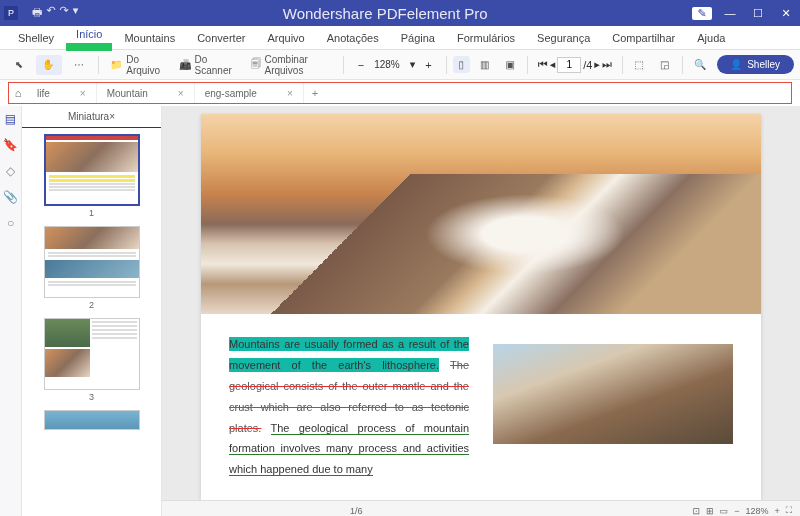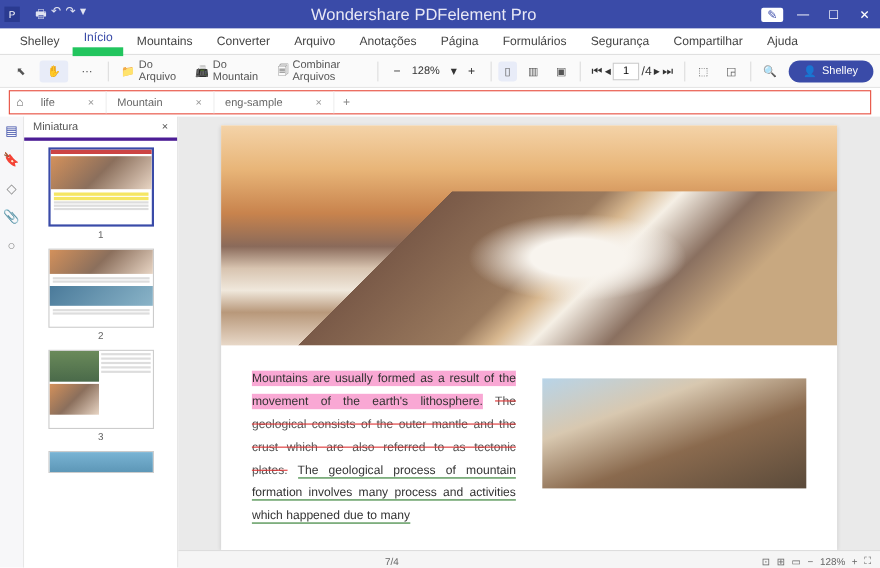--- a/index.html
+++ b/index.html
@@ -27,39 +27,39 @@
 .user-btn{margin-left:auto;background:#3a4ba8;color:#fff;padding:4px 14px;border-radius:12px;font-size:10px;display:flex;align-items:center;gap:4px;cursor:pointer}
 .tabbar{height:22px;border:1px solid #e74c3c;margin:2px 8px;display:flex;align-items:center;background:#fff}
 .home-ico{width:18px;text-align:center;color:#666;cursor:pointer}
 .dtab{display:flex;align-items:center;padding:0 10px;height:100%;font-size:10px;color:#666;border-right:1px solid #eee;gap:30px}
 .dtab .x{color:#999;cursor:pointer;font-size:10px}
 .addtab{padding:0 8px;color:#888;cursor:pointer}
 .main{display:flex;height:414px}
 .sidebar{width:22px;background:#f7f7f9;border-right:1px solid #e5e5e5;display:flex;flex-direction:column;align-items:center;padding-top:6px;gap:12px}
 .sidebar span{color:#888;cursor:pointer;font-size:12px}
 .thumbpanel{width:140px;border-right:1px solid #e5e5e5;background:#fff;display:flex;flex-direction:column}
-.thumb-head{height:22px;display:flex;align-items:center;justify-content:space-between;padding:0 8px;font-size:10px;color:#555;border-bottom:3px solid #4c1d95}
+.thumb-head{height:22px;display:flex;align-items:center;justify-content:center;padding:0 8px;font-size:10px;color:#555;border-bottom:1px solid #4c1d95}
 .thumbs{flex:1;overflow-y:auto;padding:6px;display:flex;flex-direction:column;gap:8px;align-items:center}
 .thumb{width:100px;display:flex;flex-direction:column;align-items:center;gap:2px}
 .thumb-page{width:96px;height:72px;border:1px solid #ccc;background:#fff;position:relative;overflow:hidden}
 .thumb.sel .thumb-page{border:2px solid #3a4ba8}
 .thumb-num{font-size:9px;color:#666}
 .tp-img{height:30px;background:linear-gradient(135deg,#d4915b 0%,#8b6f5c 50%,#e8d5c4 100%)}
 .tp-txt{padding:3px;display:flex;flex-direction:column;gap:1px}
 .tp-line{height:2px;background:#ddd}
 .tp-hl{height:3px;background:#f5e663}
 .tp-title{height:4px;background:#c44;margin-bottom:2px}
 .docarea{flex:1;background:#eaeaea;overflow:auto;position:relative}
 .page{width:560px;margin:8px auto;background:#fff;box-shadow:0 1px 4px rgba(0,0,0,.15);padding:0 0 20px 0}
 .hero{height:200px;background:linear-gradient(180deg,#f4d3a8 0%,#e8b578 20%,#c8834d 40%,#8a6a5a 55%,#d8c4b0 65%,#f0e8dc 75%,#b8987a 85%,#e8d8c8 100%);position:relative;overflow:hidden}
 .ridge{position:absolute;bottom:0;left:0;right:0;height:140px;background:linear-gradient(135deg,transparent 30%,#7a5a48 30%,#9a7a5e 50%,#d8b890 55%,#f5efe5 60%,#8a7060 70%,#c8a880 80%)}
 .snow{position:absolute;top:80px;left:40%;width:200px;height:80px;background:radial-gradient(ellipse at center,#f8f4ee 30%,transparent 70%)}
 .content{display:flex;padding:20px 28px 0;gap:24px}
 .col{flex:1;font-size:11px;line-height:1.9;color:#333;text-align:justify}
-.hl{background:#f9a8d4;padding:1px 0}
+.hl{background:#14b8a6;padding:1px 0}
 .strike{text-decoration:line-through;text-decoration-color:#d33;color:#555}
 .uline{border-bottom:1px solid #2a7a2a}
 .stamp{border:2px solid #d33;color:#d33;padding:4px 18px 4px 26px;font-weight:bold;font-style:italic;font-size:13px;position:relative;display:inline-block;margin-bottom:8px;letter-spacing:.5px}
 .stamp::before{content:"";position:absolute;left:-14px;top:50%;transform:translateY(-50%);border:12px solid transparent;border-right:14px solid #d33}
 .stamp::after{content:"";position:absolute;left:-10px;top:50%;transform:translateY(-50%);border:10px solid transparent;border-right:12px solid #fff}
 .note-ico{display:inline-block;width:12px;height:12px;background:#fc3;border:1px solid #ca0;vertical-align:middle;margin-left:2px}
 .small-img{height:100px;background:linear-gradient(160deg,#b8d4e8 0%,#d8c8b0 30%,#8a6a4e 60%,#5a4a3a 100%);margin-top:10px}
 .statusbar{position:absolute;bottom:0;left:0;right:0;height:20px;background:#f5f5f5;border-top:1px solid #ddd;display:flex;align-items:center;justify-content:flex-end;padding:0 8px;gap:6px;font-size:9px;color:#666}
 .statusbar span{cursor:pointer}
 .sb-page{margin-right:auto;margin-left:180px}
@@ -113,21 +113,21 @@
   <div class="tbtn">
       <span class="tico">⋯</span>
     </div>
   <div class="sep"></div>
   <div class="tbtn">
       <span class="tico">📁</span>
       <span>Do Arquivo</span>
     </div>
   <div class="tbtn">
       <span class="tico">📠</span>
-      <span>Do Mountain</span>
+      <span>Do Scanner</span>
     </div>
   <div class="tbtn">
       <span class="tico">🗐</span>
       <span>Combinar Arquivos</span>
     </div>
   <div class="sep"></div>
   <div class="zoom-group">
     <span>−</span>
     <span class="zoom-val">128%</span>
     <span>▾</span>
@@ -258,21 +258,21 @@
           <span class="strike">The geological consists of the outer mantle and the crust which are also referred to as tectonic plates.</span>
           <span class="uline">The geological process of mountain formation involves many process and activities which happened due to many</span>
         </div>
         <div class="col">
           <div class="small-img"></div>
         </div>
       </div>
     </div>
 
     <div class="statusbar">
-      <span class="sb-page">7/4</span>
+      <span class="sb-page">1/6</span>
       <span>⊡</span>
       <span>⊞</span>
       <span>▭</span>
       <span>−</span>
       <span>128%</span>
       <span>+</span>
       <span>⛶</span>
     </div>
   </div>
 </div>

